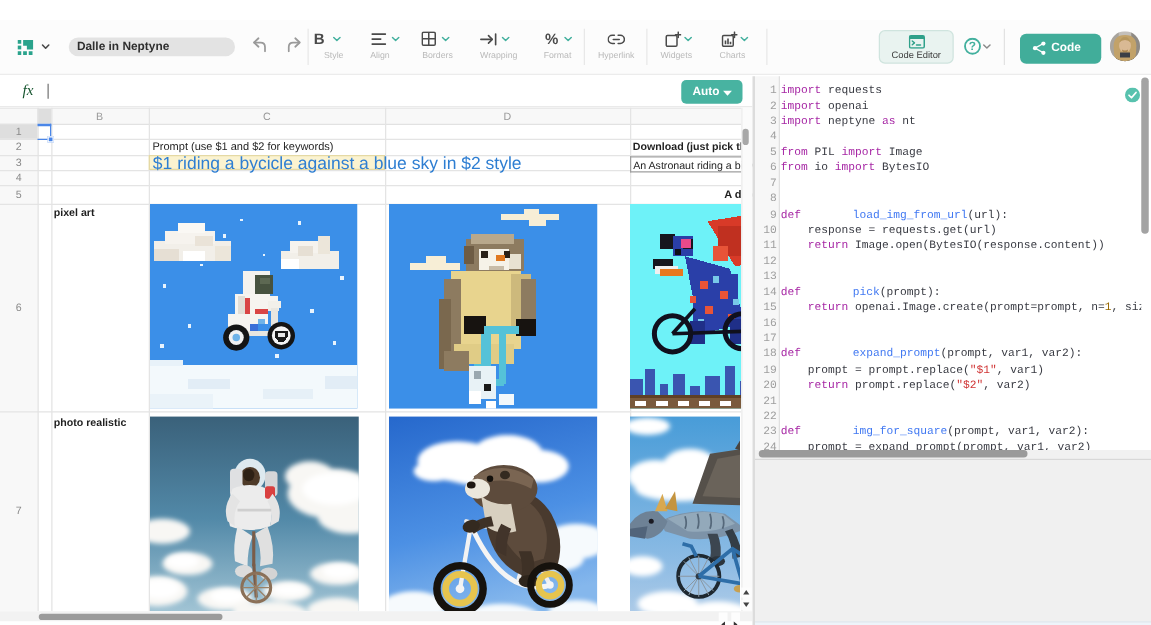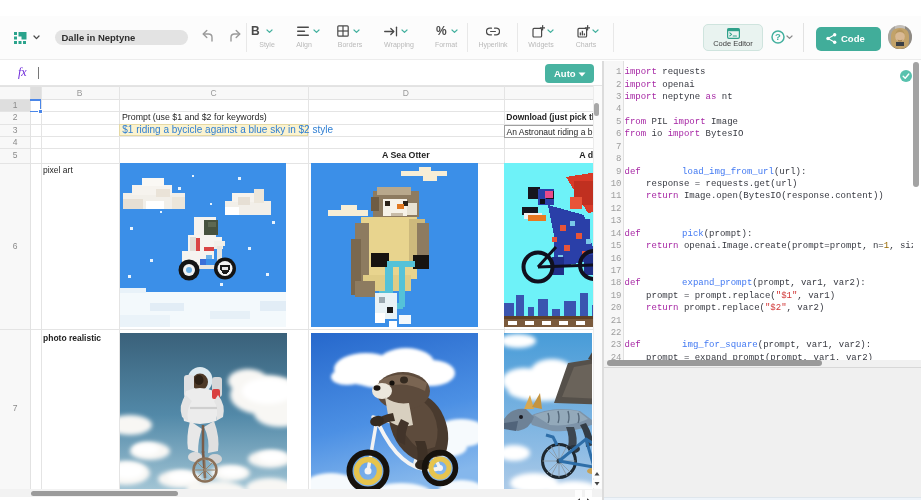--- a/index.html
+++ b/index.html
@@ -180,21 +180,21 @@
       <path d="M3 14 q-1 -11 9 -11 q10 0 9 11 q0 8 -3 10 l-12 0 q-3 -2 -3 -10z" fill="#c2a269"></path>
       <ellipse cx="12" cy="11.5" rx="4.8" ry="5.4" fill="#d9b994"></ellipse>
       <path d="M7.5 9 q1 -4.5 4.5 -4.5 q3.5 0 4.5 4.5 q-1.5 -2 -4.5 -2 q-3 0 -4.5 2z" fill="#b6965d"></path>
       <path d="M9.5 14.5 q2.5 1.6 5 0 l-0.5 1.8 q-2 1 -4 0 z" fill="#a8854e"></path>
       <path d="M8 17 l8 0 l0 4 l-8 0 z" fill="#3a3f46"></path>
     </g>
   </svg>
 </div>
 
 <div class="abs" id="fbar" style="left:0;top:45px;width:602px;height:25px;background:#ffffff;border-bottom:1px solid #e4e4e4;">
-  <div class="abs" style="left:18px;top:4px;font-family:'Liberation Serif',serif;font-style:italic;font-size:12px;color:#6d28d9;"><i>f</i>x</div>
+  <div class="abs" style="left:18px;top:4px;font-family:'Liberation Serif',serif;font-style:italic;font-size:12px;color:#14532d;"><i>f</i>x</div>
   <div class="abs" style="left:38px;top:6px;width:1px;height:12px;background:#777;"></div>
   <div class="abs" style="left:545px;top:3px;width:48.5px;height:19px;background:#48b3a1;border-radius:4px;"></div>
   <div class="abs" style="left:554px;top:3px;height:19px;line-height:19px;font-size:9.5px;font-weight:bold;color:#fff;">Auto</div>
   <svg class="abs" style="left:578px;top:11px;" width="8" height="5" viewBox="0 0 8 5">
         <polygon points="0.5,0.5 7.5,0.5 4,4.5" fill="#fff"></polygon>
       </svg>
 </div>
 
 <div class="abs" id="grid" style="left:0;top:70px;width:602px;height:403px;background:#fff;overflow:hidden;font-size:8.5px;color:#1f1f1f;">
 
@@ -225,27 +225,26 @@
   <div class="abs" style="left:0;top:243px;width:592.5px;height:1px;background:#e4e4e4;"></div>
 
   <div class="abs" style="left:30px;top:0;width:1px;height:403px;background:#e2e2e2;"></div>
   <div class="abs" style="left:40.5px;top:0;width:1px;height:403px;background:#e4e4e4;"></div>
   <div class="abs" style="left:118.8px;top:0;width:1px;height:403px;background:#e4e4e4;"></div>
   <div class="abs" style="left:308.2px;top:0;width:1px;height:403px;background:#e4e4e4;"></div>
   <div class="abs" style="left:503.5px;top:0;width:1px;height:403px;background:#e4e4e4;"></div>
 
   <div class="abs" style="left:122px;top:25px;height:12.5px;line-height:12.5px;white-space:nowrap;font-size:8.8px;">Prompt (use $1 and $2 for keywords)</div>
   <div class="abs" style="left:119.3px;top:38px;width:188.9px;height:12px;background:#fbf3d0;border:1px solid #e5d9a4;"></div>
-  <div class="abs" style="left:122.3px;top:38px;height:12px;line-height:12px;white-space:nowrap;color:#2e7ed2;font-size:10px;">$1 riding a bycicle against a blue sky in $2 style</div>
+  <div class="abs" style="left:122.3px;top:38px;height:12px;line-height:12px;white-space:nowrap;color:#2e7ed2;font-size:14px;">$1 riding a bycicle against a blue sky in $2 style</div>
   <div class="abs" style="left:506.3px;top:25px;height:12.5px;line-height:12.5px;white-space:nowrap;font-weight:bold;">Download (just pick the one you like)</div>
   <div class="abs" style="left:503.5px;top:39px;width:92px;height:12.5px;background:#fff;border:1px solid #9f9f9f;border-right:none;"></div>
   <div class="abs" style="left:506.5px;top:39.5px;height:12px;line-height:12px;white-space:nowrap;">An Astronaut riding a bicycle</div>
-  <div class="abs" style="left:308.2px;top:62px;width:195.3px;height:14.5px;line-height:14.5px;text-align:center;font-weight:bold;font-size:8.8px;">A Sea Otter</div>
   <div class="abs" style="left:503.5px;top:62px;width:190px;height:14.5px;line-height:14.5px;text-align:center;font-weight:bold;font-size:8.8px;">A dragon</div>
-  <div class="abs" style="left:43px;top:78.5px;font-weight:normal;">pixel art</div>
+  <div class="abs" style="left:43px;top:78.5px;font-weight:bold;">pixel art</div>
   <div class="abs" style="left:43px;top:247px;font-weight:bold;">photo realistic</div>
 
   <div class="abs" style="left:30px;top:13px;width:10.5px;height:1.5px;background:#4a86e8;"></div>
   <div class="abs" style="left:39.5px;top:13px;width:1.5px;height:12px;background:#4a86e8;"></div>
   <div class="abs" style="left:30px;top:24.5px;width:10.5px;height:1.5px;background:#4a86e8;"></div>
   <div class="abs" style="left:38px;top:22.5px;width:5px;height:5px;background:#4a86e8;border:1px solid #fff;"></div>
 
     <div id="img-c6" class="abs" style="left:120px;top:77px;width:166px;height:163.5px;overflow:hidden;">
   <svg width="166" height="164" viewBox="0 0 166 164" shape-rendering="crispEdges">
     <rect width="166" height="164" fill="#3b8fe8"></rect>

